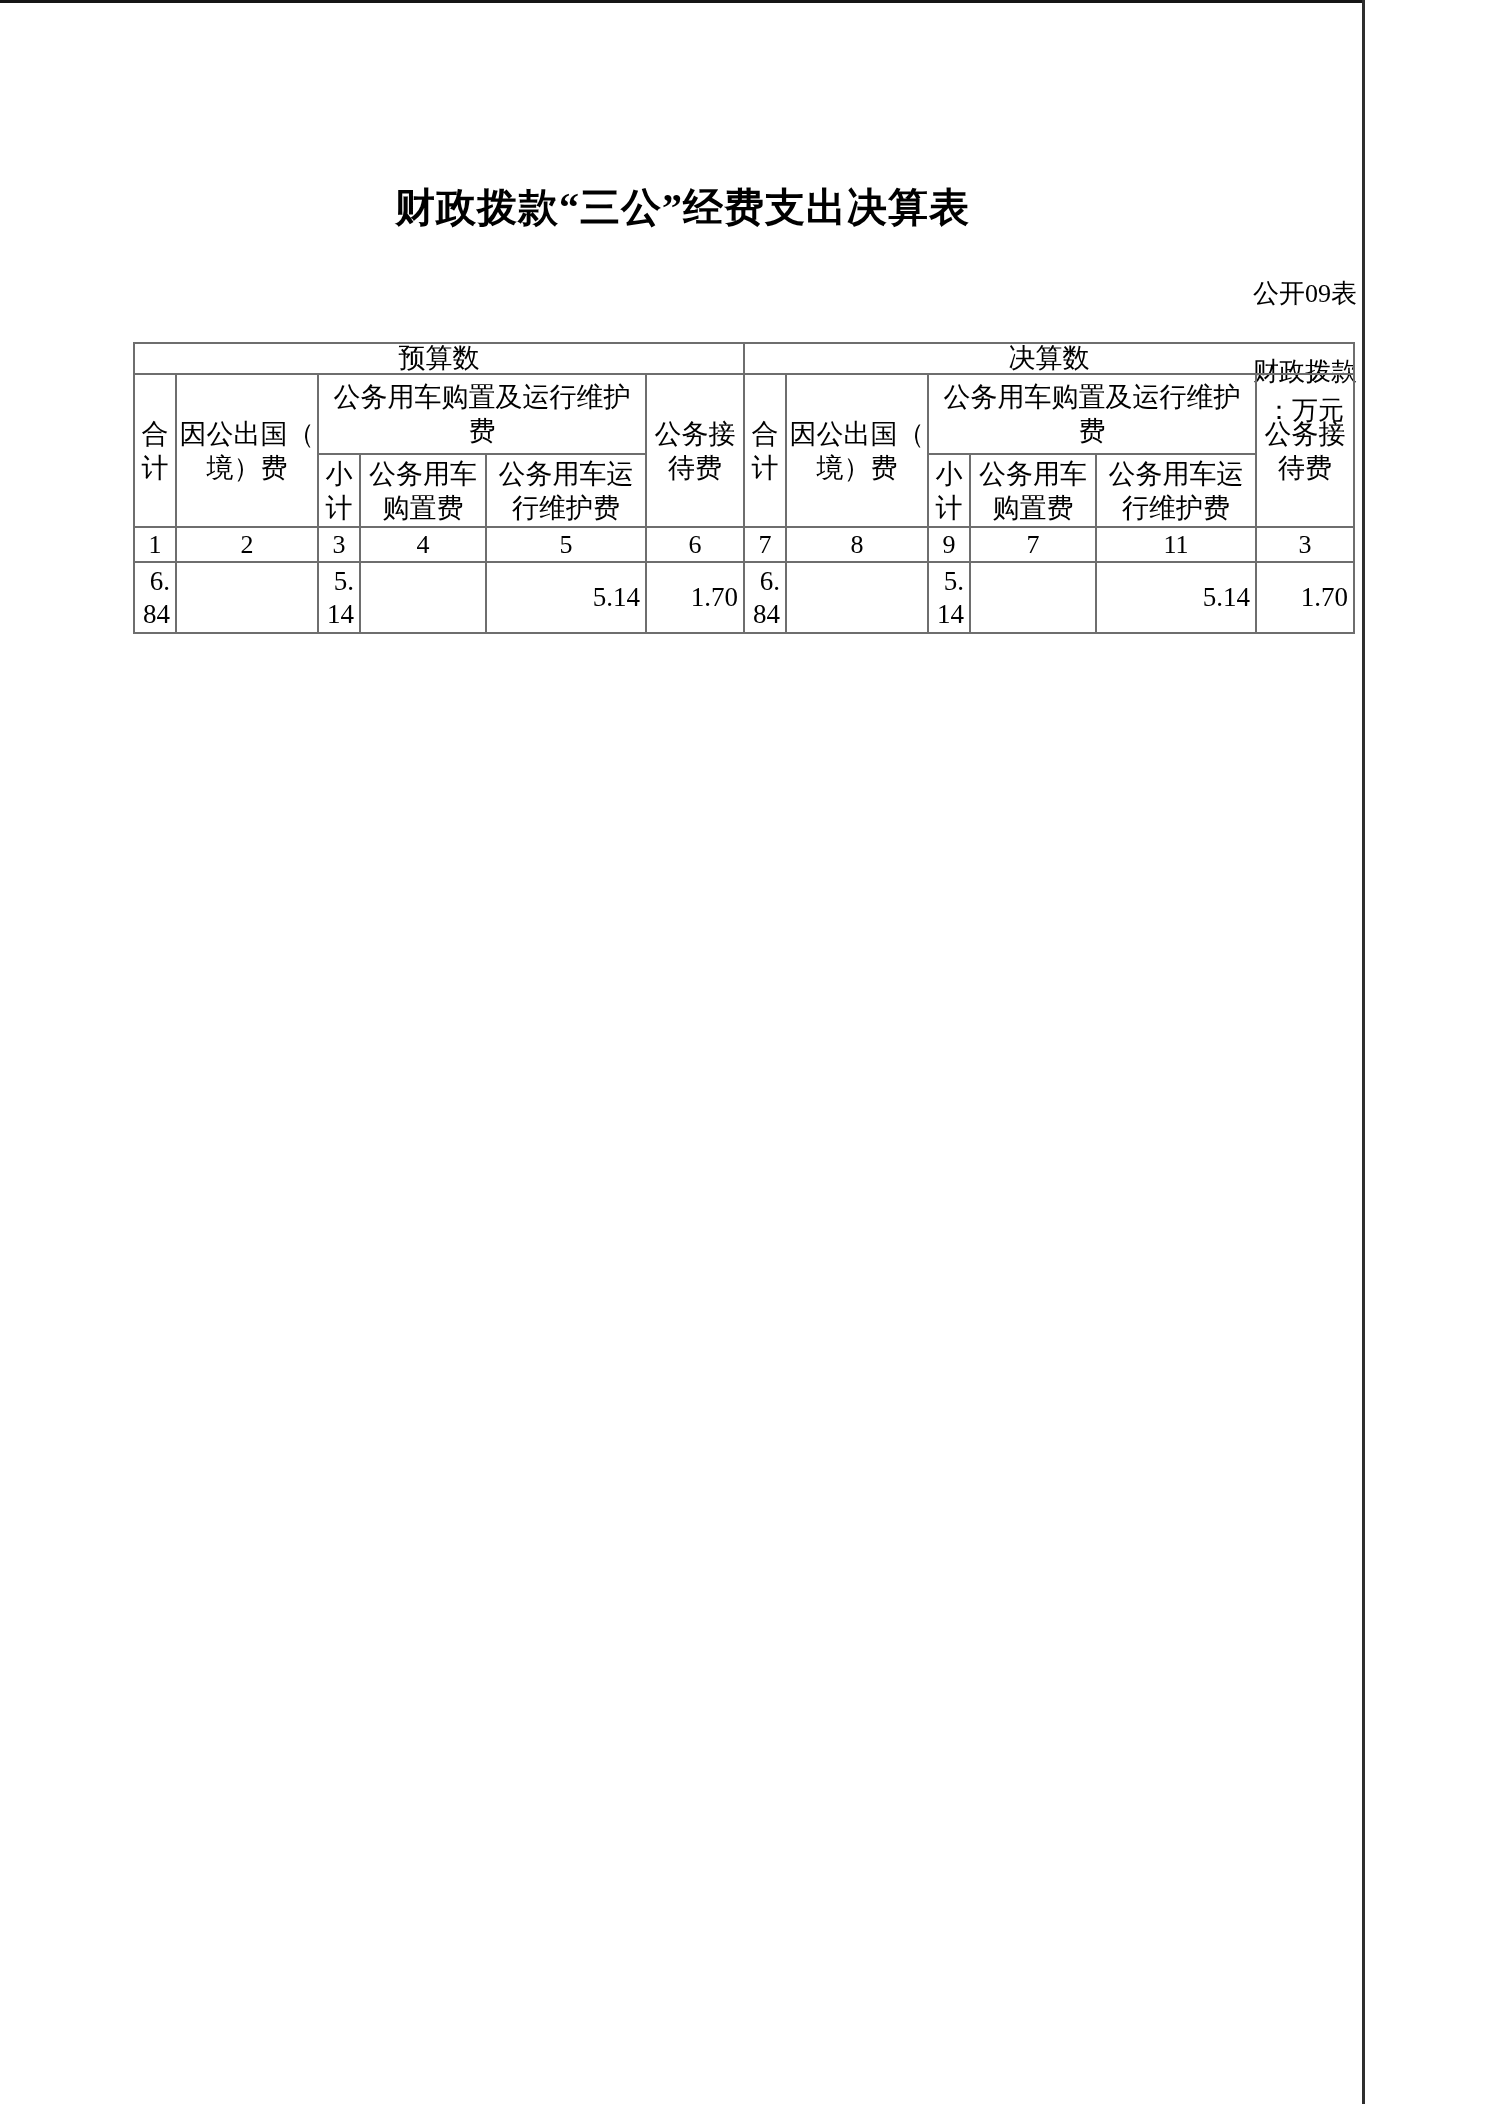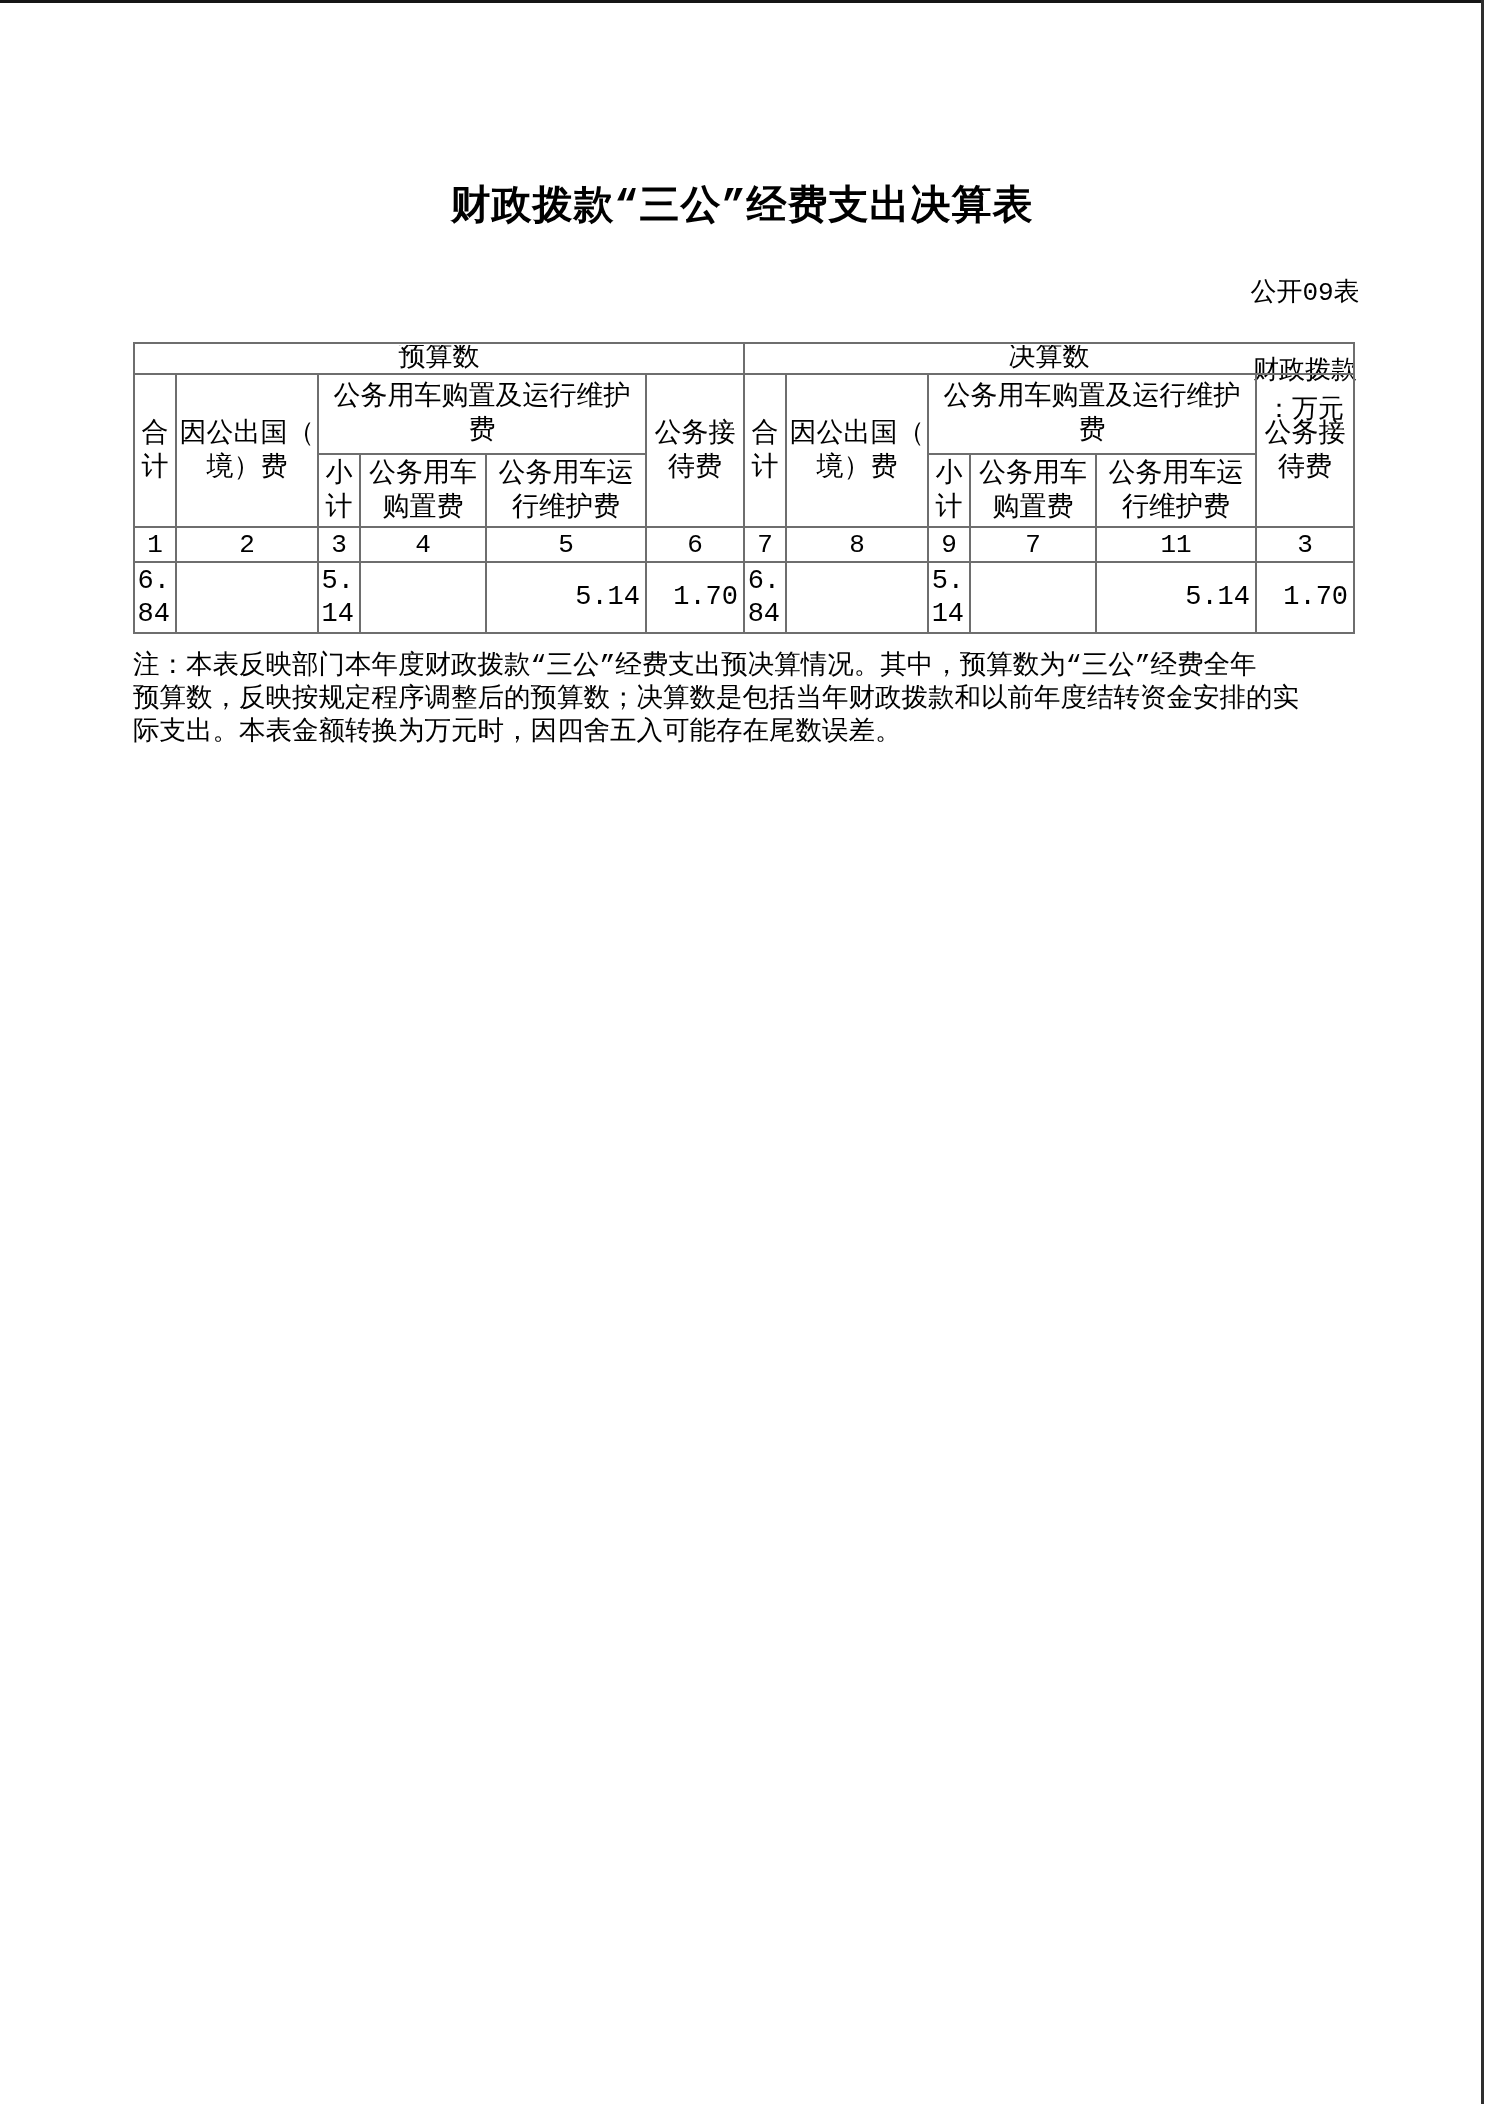--- a/index.html
+++ b/index.html
@@ -1,23 +1,24 @@
 <!DOCTYPE html>
 <html><head>
 <meta charset="utf-8">
 <style>
   html,body{margin:0;padding:0;background:#ffffff;}
   .page{
     position:relative;
-    width:1484px;
+    width:1333px;
     height:2104px;
     background:#ffffff;
     color:#000000;
-    font-family:Liberation Mono, monospace;
+    font-family:Liberation Serif, serif;
     overflow:hidden;
+    padding-left:32px;
   }
   .scan-strip-top{
     position:absolute;top:0;left:0;width:100%;height:3px;background:#161616;
   }
   .scan-strip-right{
     position:absolute;top:0;right:0;width:3px;height:100%;background:#2e2e2e;
   }
   .doc-title{
     position:absolute;top:186px;left:0;width:100%;
     text-align:center;font-size:40px;font-weight:bold;line-height:44px;
@@ -153,17 +154,14 @@
       <td></td>
       <td>5.
 14</td>
       <td></td>
       <td>5.14</td>
       <td>1.70</td>
     </tr>
   </tbody>
     </table>
 
-  <div class="note">注：本表反映部门本年度财政拨款“三公”经费支出预决算情况。其中，预算数为“三公”经费全年
-预算数，反映按规定程序调整后的预算数；决算数是包括当年财政拨款和以前年度结转资金安排的实
-际支出。本表金额转换为万元时，因四舍五入可能存在尾数误差。</div>
 
 </div>
 
 </body></html>

